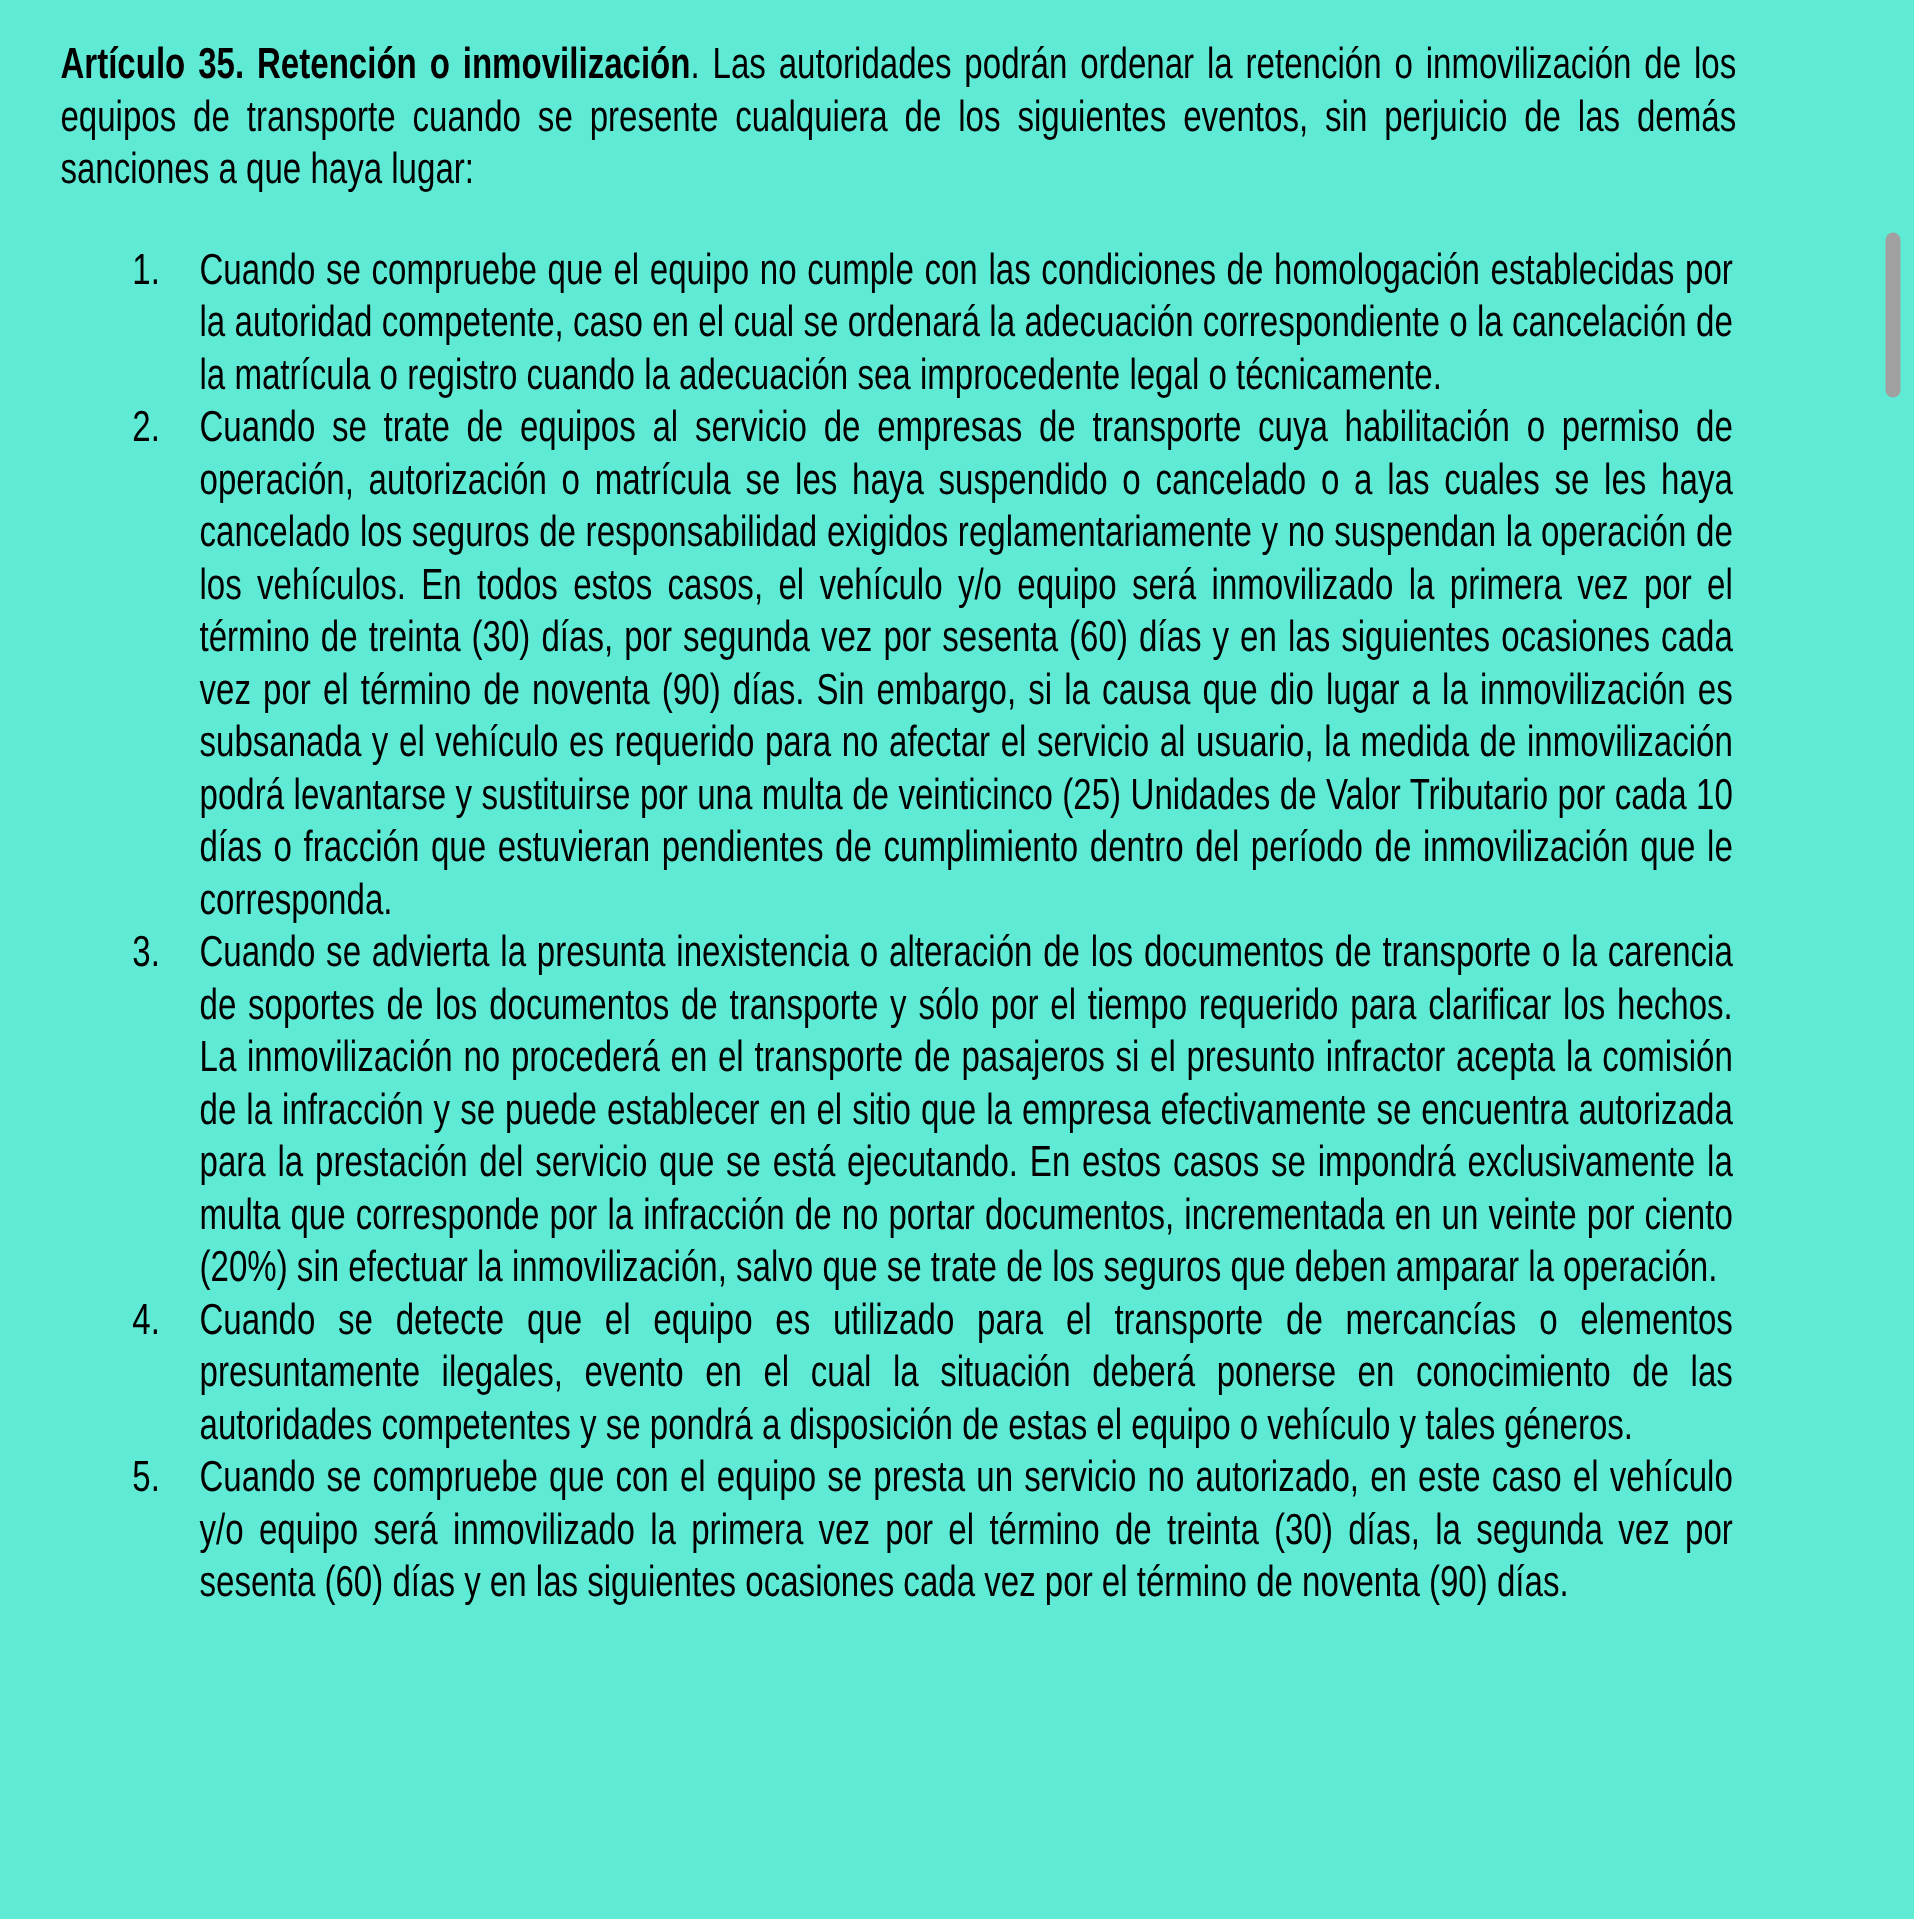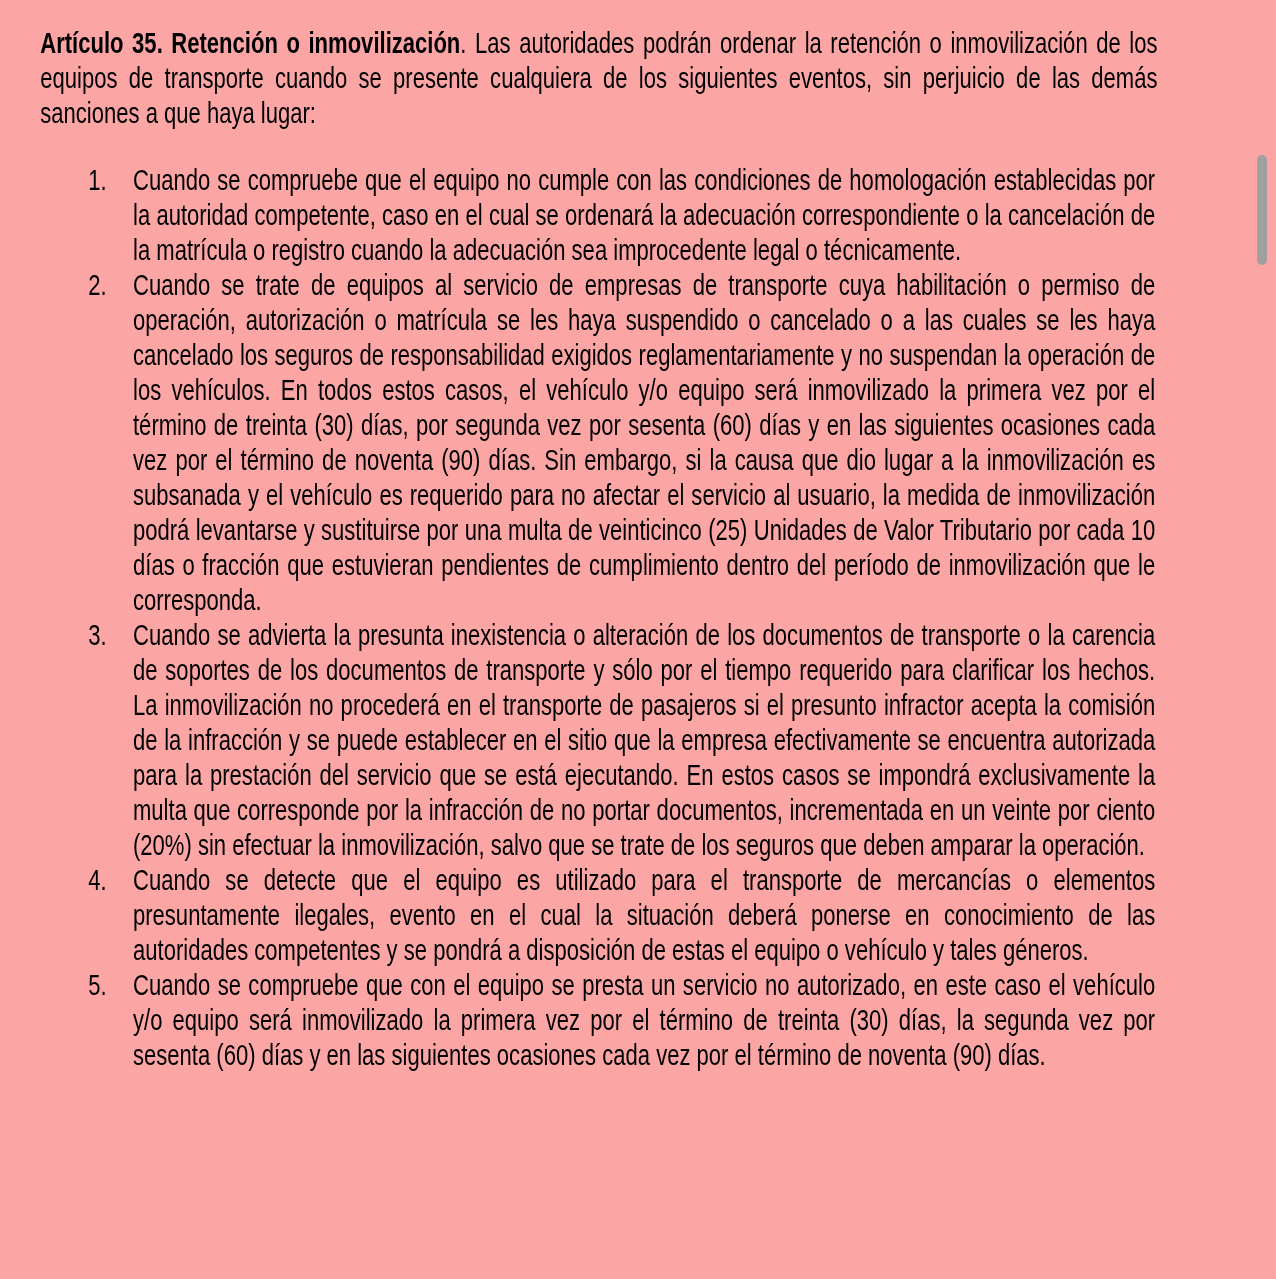--- a/index.html
+++ b/index.html
@@ -11,21 +11,21 @@
     width: 1276px;
     height: 1279px;
     overflow: hidden;
     position: relative;
     font-family: "Liberation Sans", sans-serif;
     color: #000000;
   }
   .page {
     position: absolute;
     inset: 0;
-    background: #fca5a5;
+    background: #5eead4;
     padding-left: 24px;
   }
   
   .content {
     position: absolute;
     top: 26px;
     left: 0;
     width: 1679px;
     transform: scaleX(0.76);
     transform-origin: top left;

